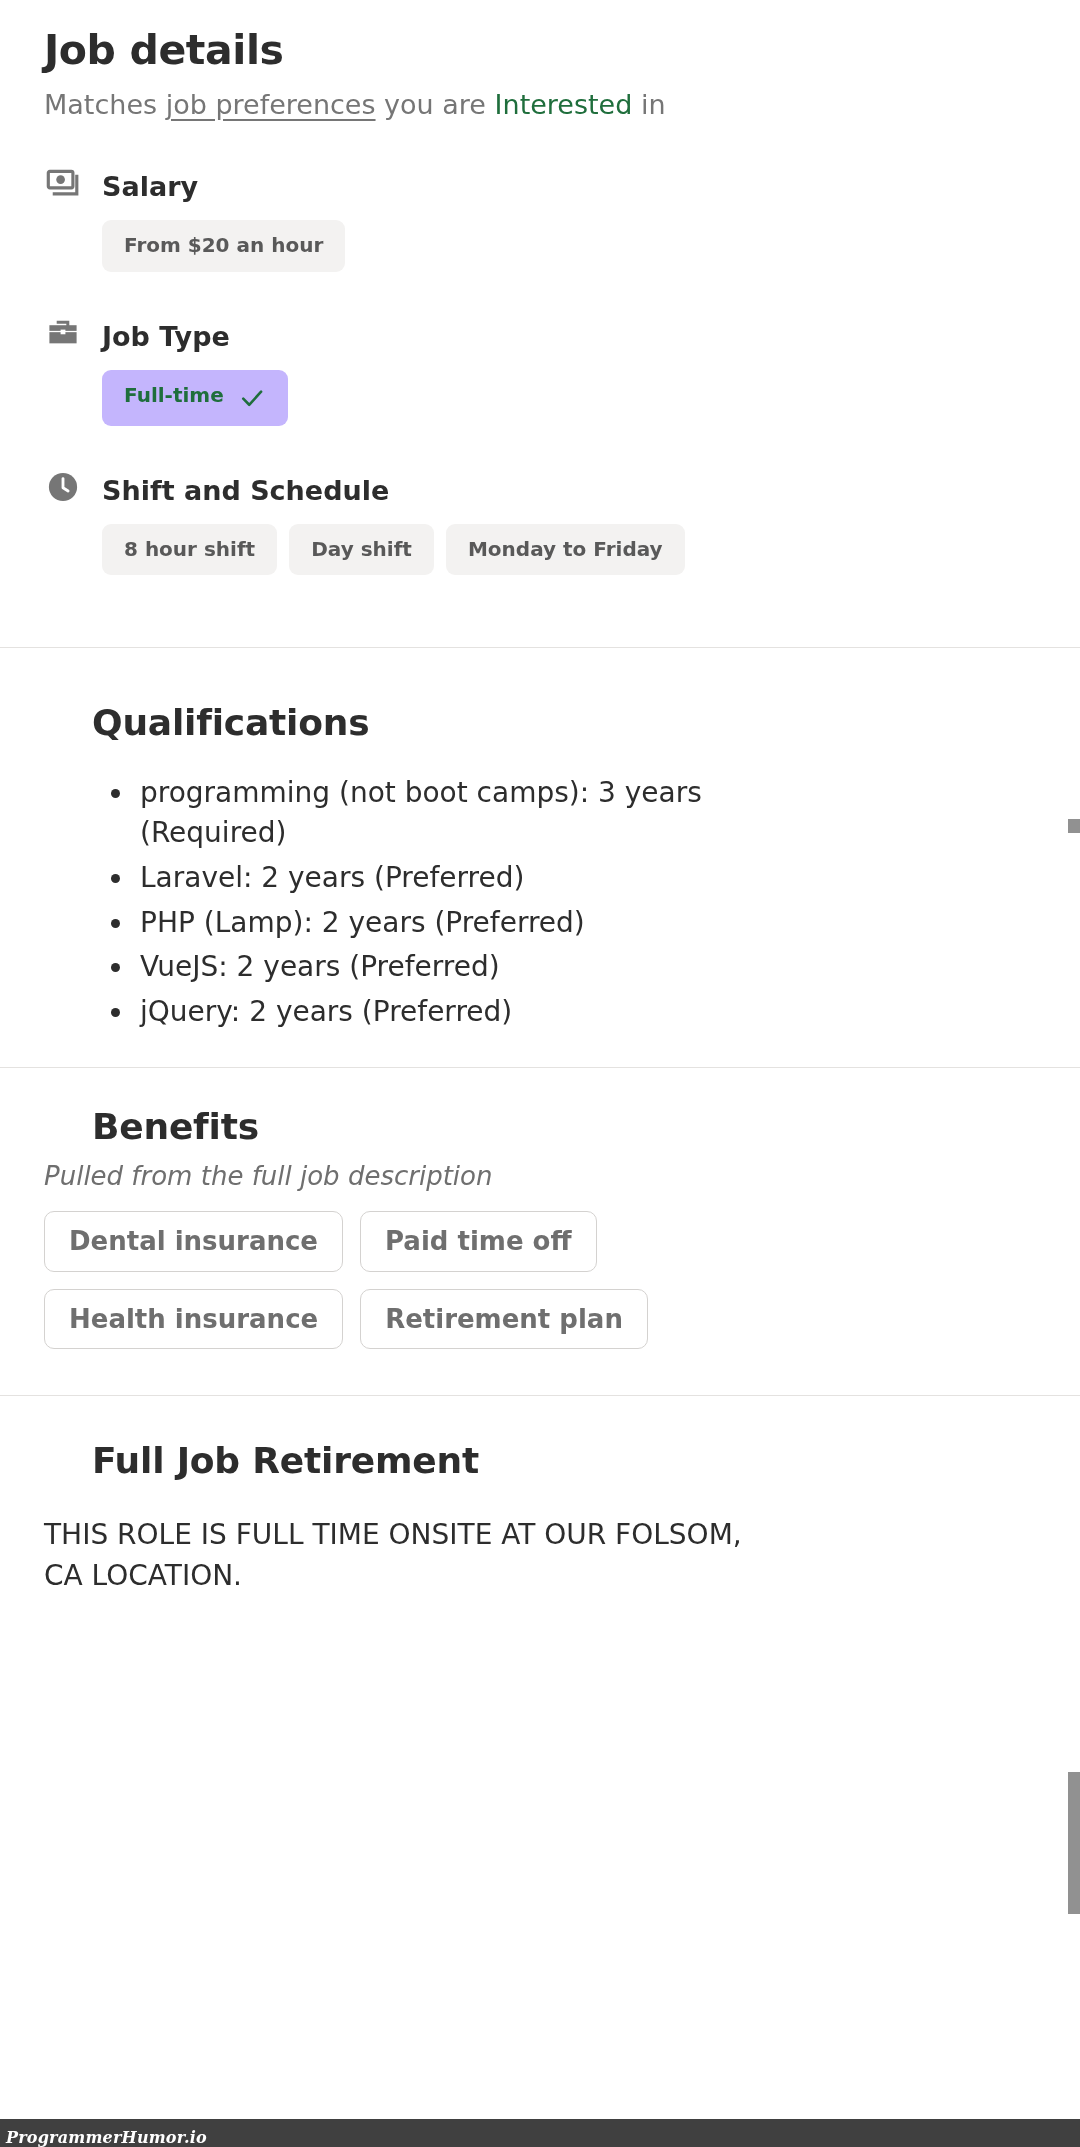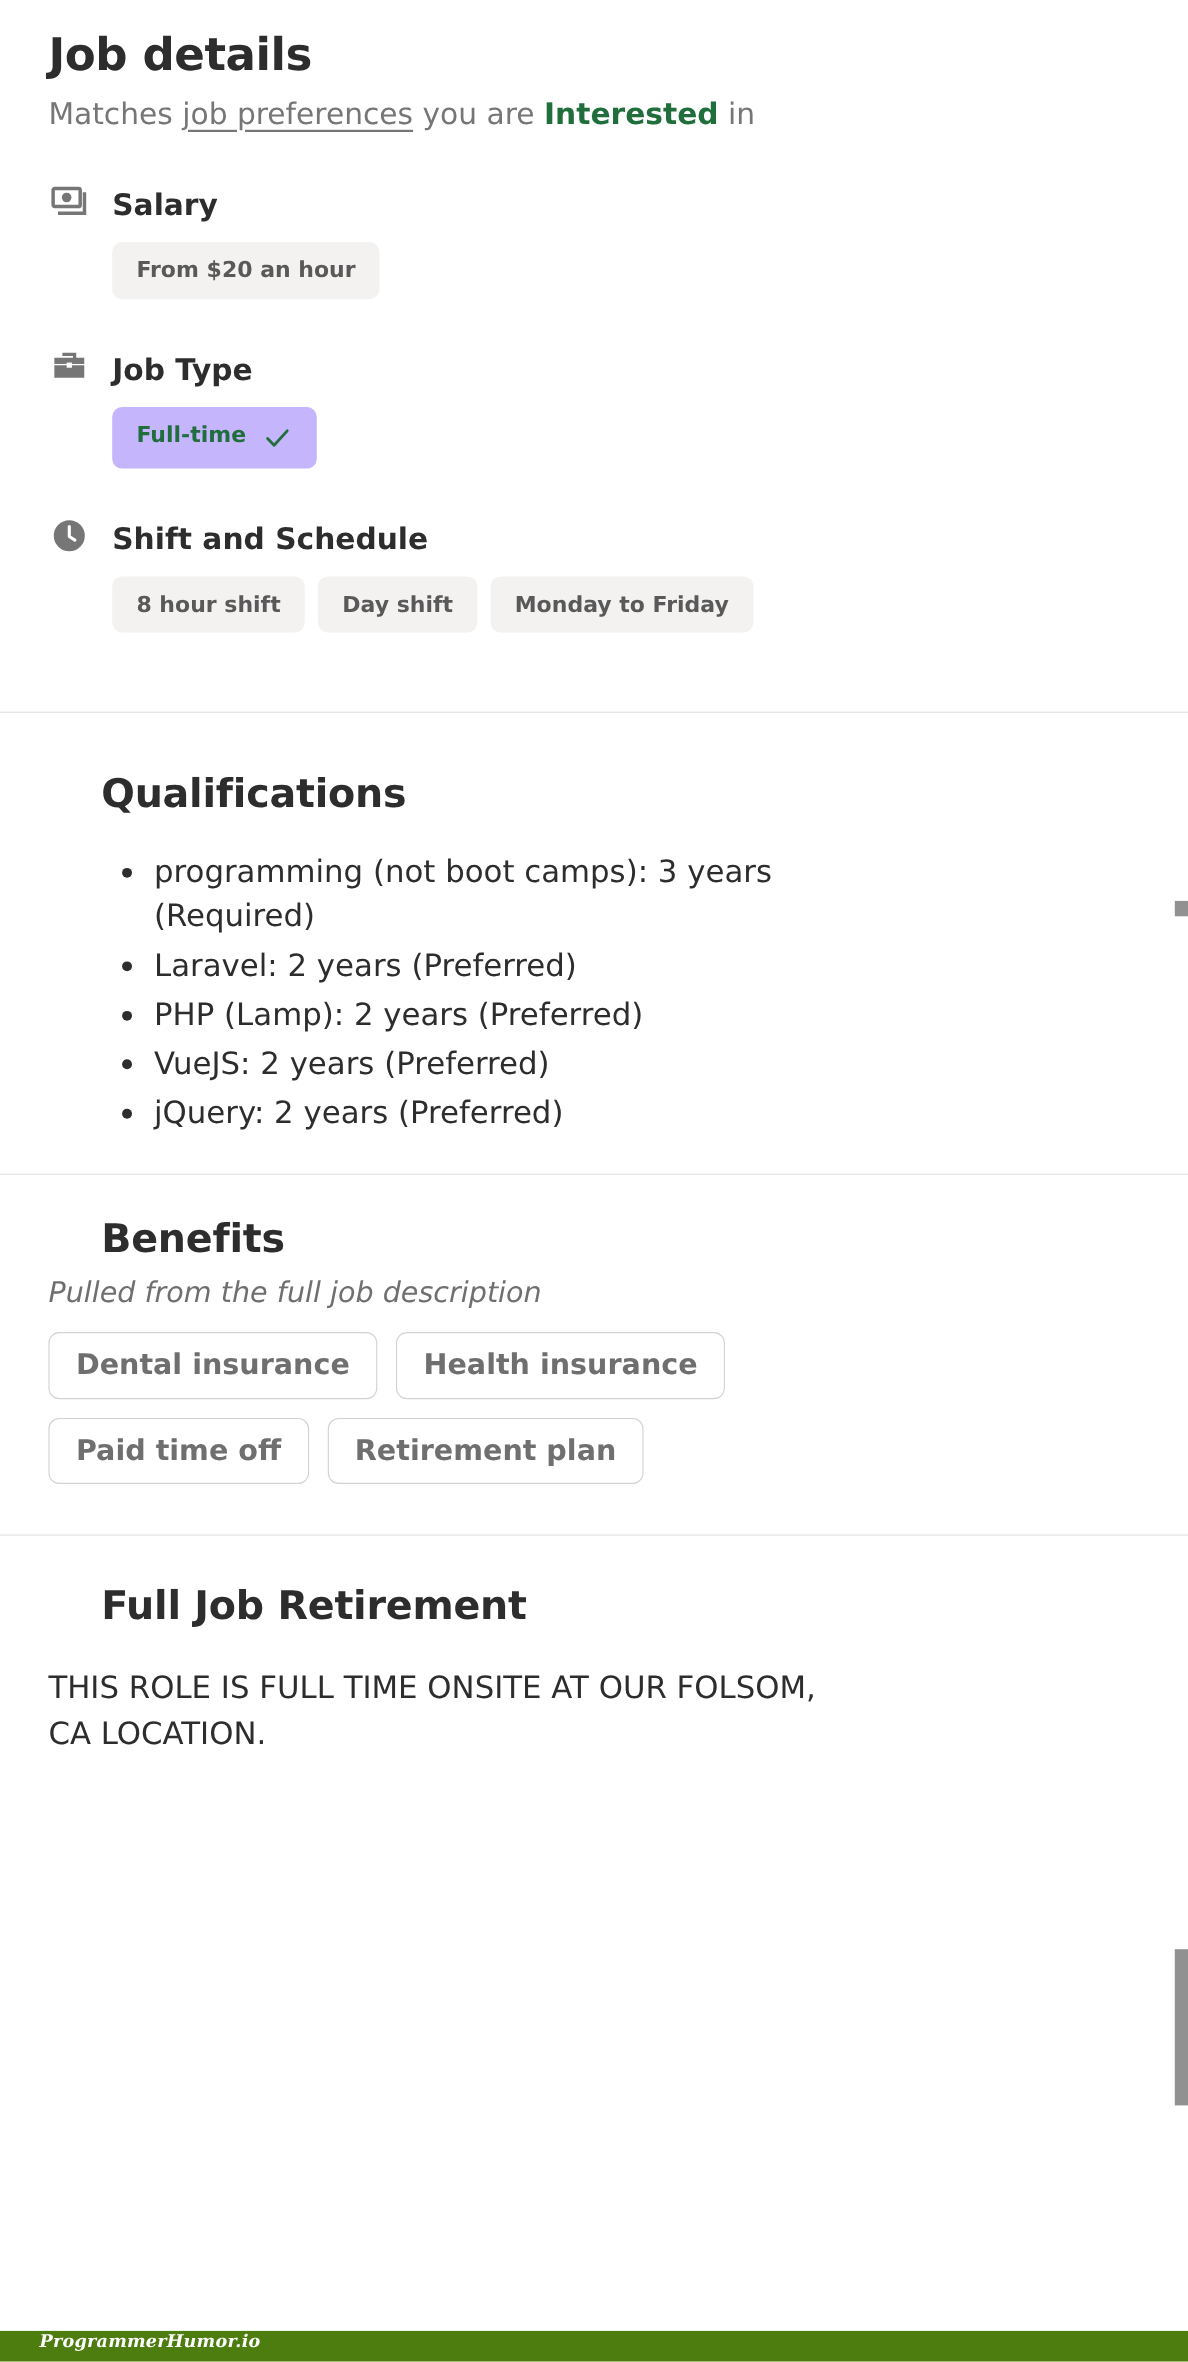--- a/index.html
+++ b/index.html
@@ -43,21 +43,21 @@
     color: #767676;
     line-height: 1.3;
   }
   .matches-link {
     color: #767676;
     text-decoration: underline;
     text-underline-offset: 5px;
   }
   .matches-strong {
     color: #1f6e3c;
-    font-weight: 700;
+    font-weight: 400;
   }
 
   
   .attr-group { margin-top: 40px; }
 
   .attr-head {
     display: flex;
     align-items: flex-end;
     gap: 20px;
     min-height: 40px;
@@ -190,24 +190,23 @@
   .scroll-thumb.top { top: 819px; height: 14px; }
   .scroll-thumb.bottom { top: 1772px; height: 142px; }
 
   
   .watermark-bar {
     position: absolute;
     left: 0;
     bottom: 0;
     width: 1080px;
     height: 28px;
-    background: #4d7c0f;
-    display: flex;
-    align-items: flex-start;
-    padding-left: 30px;
+    background: #404040;
+    display: flex;
+    align-items: flex-end;
   }
   .watermark-text {
     color: #ffffff;
     font-family: "DejaVu Serif", "Liberation Serif", serif;
     font-style: italic;
     font-weight: 700;
     font-size: 16px;
     padding-left: 6px;
     letter-spacing: 0.2px;
   }
@@ -296,22 +295,22 @@
     </ul>
   </div>
 
   <div class="divider"></div>
 
   <div class="block" style="padding-top:38px;padding-bottom:46px">
     <h2 class="section-title">Benefits</h2>
     <div class="benefits-sub">Pulled from the full job description</div>
     <div class="benefit-row">
       <span class="benefit-chip">Dental insurance</span>
+      <span class="benefit-chip">Paid time off</span>
       <span class="benefit-chip">Health insurance</span>
-      <span class="benefit-chip">Paid time off</span>
       <span class="benefit-chip">Retirement plan</span>
     </div>
   </div>
 
   <div class="divider"></div>
 
   <div class="block" style="padding-top:44px">
     <h2 class="section-title">Full Job Retirement</h2>
     <p class="jd-body">THIS ROLE IS FULL TIME ONSITE AT OUR FOLSOM, CA LOCATION.</p>
   </div>

